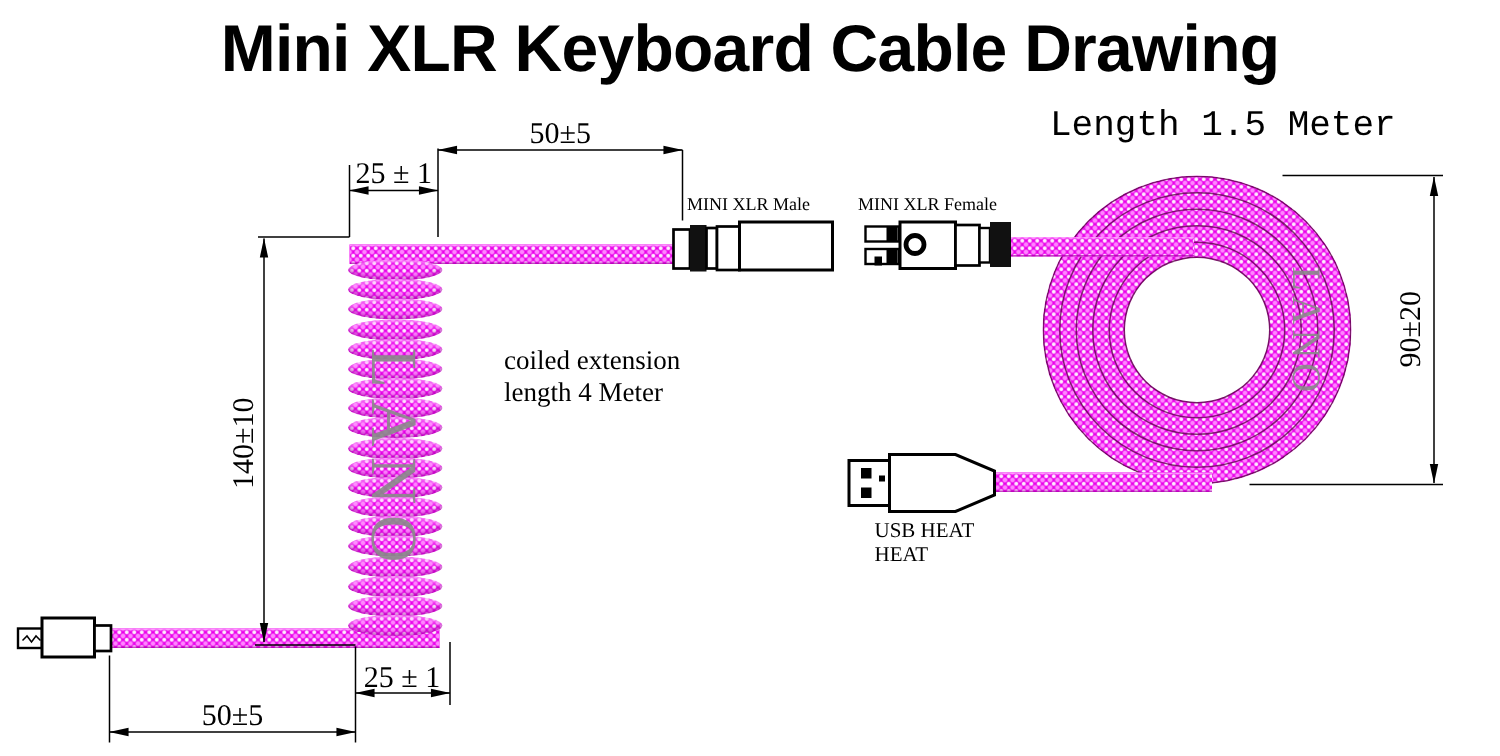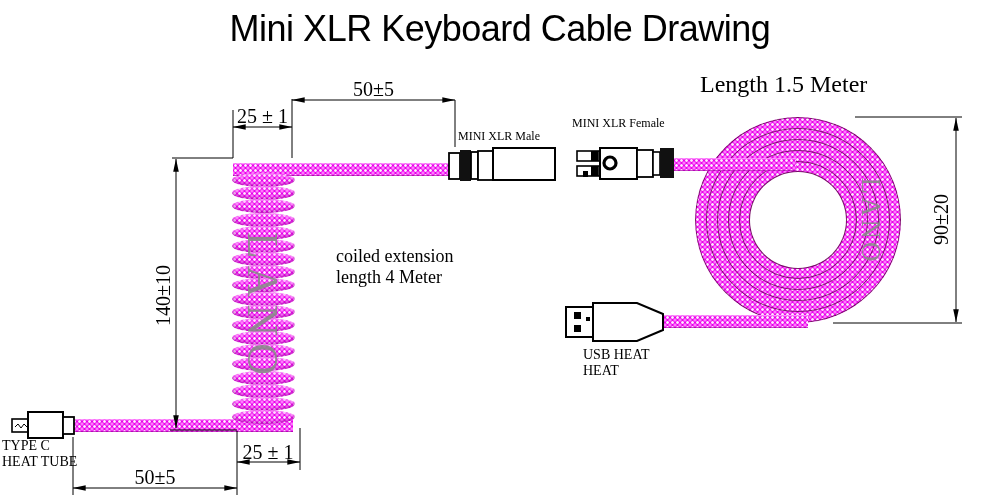--- a/index.html
+++ b/index.html
@@ -1,20 +1,20 @@
 <!DOCTYPE html>
 <html><head>
 <meta charset="utf-8">
 <style>
   html,body{margin:0;padding:0;background:#fff;}
   .canvas{position:relative;width:1000px;height:504px;background:#fff;overflow:hidden;
           font-family:"Liberation Serif",serif;color:#000;}
   .abs{position:absolute;}
   .title{left:0;top:8px;width:1000px;text-align:center;
-         font-family:"Liberation Sans",sans-serif;font-weight:normal;font-size:36px;
+         font-family:"Liberation Sans",sans-serif;font-weight:bold;font-size:44px;
          letter-spacing:-0.5px;white-space:nowrap;}
   
   .cable{background-color:#ea00ea;
          background-image:
            radial-gradient(circle, rgba(255,255,255,0.95) 0.9px, rgba(255,255,255,0) 1.7px),
            radial-gradient(circle, #ff86ff 1.1px, rgba(255,134,255,0) 2px);
          background-size:5px 5px,5px 5px;background-position:0 0,2.5px 2.5px;}
   .tube{box-shadow:inset 0 1px 0 rgba(255,170,255,.65), inset 0 -1px 0 rgba(170,0,170,.7);}
   
   .coil-left{left:232px;top:174px;width:63px;height:252px;}
@@ -29,21 +29,21 @@
   .ring.r2{left:706px;top:128px;width:184px;height:184px;}
   .ring.r3{left:717px;top:139px;width:162px;height:162px;}
   .ring.r4{left:728px;top:150px;width:140px;height:140px;}
   .ring.r5{left:739px;top:161px;width:118px;height:118px;}
   
   .dim{font-size:20px;text-align:center;white-space:nowrap;}
   .vert{transform:rotate(-90deg);}
   .lbl{font-size:12px;white-space:nowrap;}
   .lbl.bold{font-weight:normal;font-size:14px;line-height:16px;}
   .note{font-size:18px;line-height:21px;white-space:nowrap;}
-  .rtitle{font-size:24px;white-space:nowrap;}
+  .rtitle{font-size:24px;white-space:nowrap;font-family:Liberation Mono, monospace;}
   .wm{color:#8a8a8a;text-align:center;white-space:nowrap;transform:rotate(90deg);opacity:.9;}
   .wm.big{font-size:44px;letter-spacing:7px;}
   .wm.small{font-size:27px;letter-spacing:3px;}
   svg.overlay{position:absolute;left:0;top:0;pointer-events:none;}
 </style>
 </head>
 <body>
 
 <div class="canvas">
 
@@ -149,29 +149,25 @@
     </g>
   </svg>
 
   <div class="abs dim" style="left:233px;top:105px;width:59px;">25 ± 1</div>
   <div class="abs dim" style="left:292px;top:78px;width:163px;">50±5</div>
   <div class="abs dim vert" style="left:123px;top:284px;width:80px;">140±10</div>
   <div class="abs dim" style="left:237px;top:441px;width:62px;">25 ± 1</div>
   <div class="abs dim" style="left:73px;top:466px;width:164px;">50±5</div>
   <div class="abs dim vert" style="left:901px;top:208px;width:80px;">90±20</div>
 
-  <div class="abs note" style="left:336px;top:230px;margin-top:16px;">
+  <div class="abs note" style="left:336px;top:230px;">
     <div>coiled extension</div>
     <div>length 4 Meter</div>
   </div>
   <div class="abs lbl" style="left:458px;top:129px;">MINI XLR Male</div>
-  <div class="abs lbl" style="left:572px;top:116px;">MINI XLR Female</div>
+  <div class="abs lbl" style="left:572px;top:129px;">MINI XLR Female</div>
   <div class="abs rtitle" style="left:700px;top:71px;">Length 1.5 Meter</div>
   <div class="abs lbl bold" style="left:583px;top:347px;">
     <div>USB HEAT</div>
     <div>HEAT</div>
   </div>
-  <div class="abs lbl bold" style="left:2px;top:438px;">
-    <div>TYPE C</div>
-    <div>HEAT TUBE</div>
-  </div>
 
 </div>
 
 </body></html>

